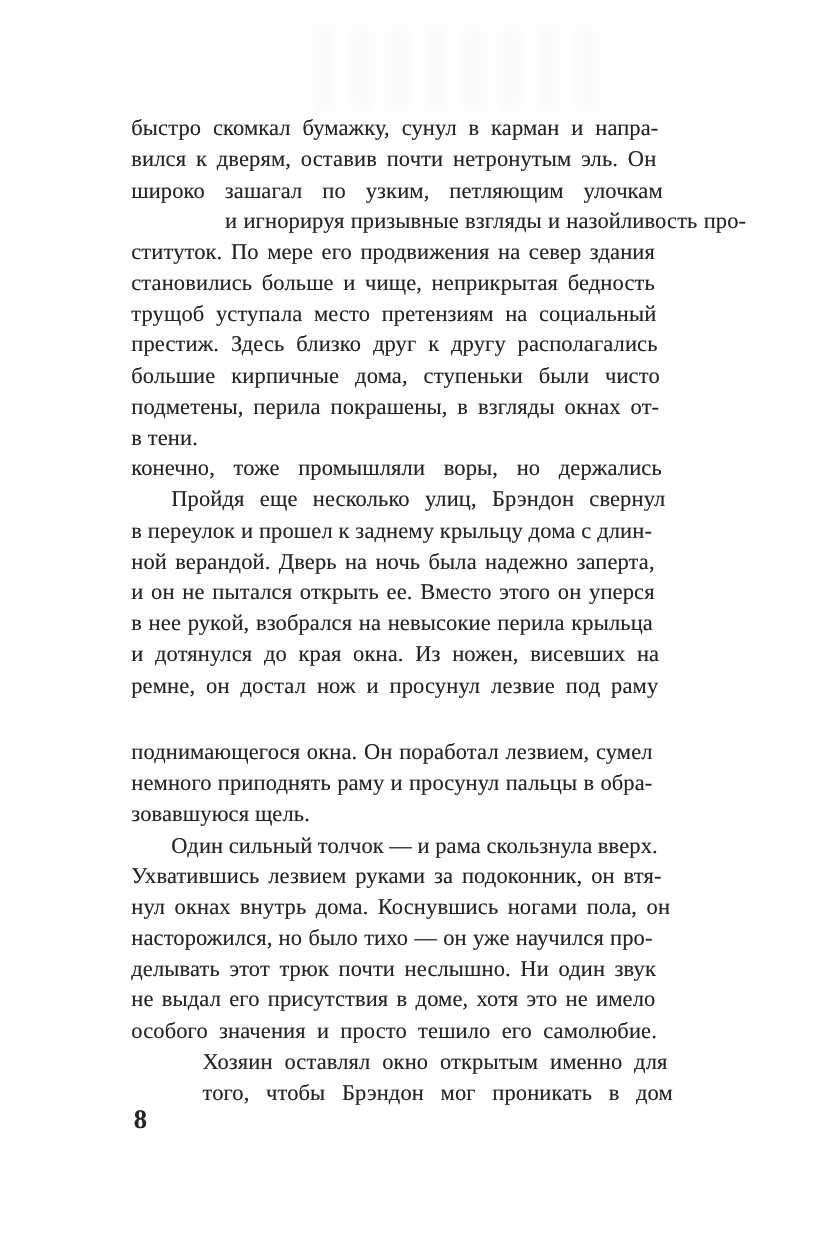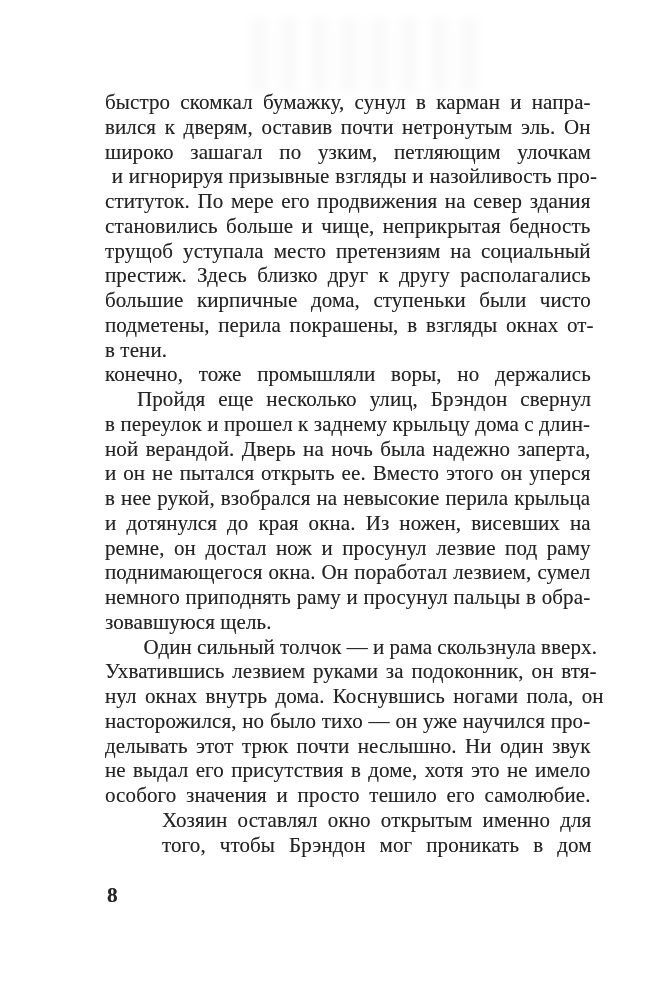--- a/index.html
+++ b/index.html
@@ -30,21 +30,21 @@
   }
   .text-block {
     position: absolute;
     left: 105px;
     top: 90px;
     width: 492px;
   }
   .line {
     height: 24.76px;
     line-height: 24.76px;
-    font-size: 21px;
+    font-size: 18px;
     white-space: nowrap;
     letter-spacing: 0.1px;
     text-shadow: 0 0 0.5px rgba(40,40,40,0.45);
     font-family: Liberation Serif, serif;
   }
   .folio {
     position: absolute;
     left: 107px;
     top: 883px;
     height: 24.76px;
@@ -72,24 +72,24 @@
       <div class="line" style="padding-left: 0px; word-spacing: 3.35px;"><span>подметены, перила покрашены, в взгляды окнах от-</span></div>
       <div class="line" style="padding-left: 0px;"><span>в тени.</span></div>
       <div class="line" style="padding-left: 0px; word-spacing: 10.29px;"><span>конечно, тоже промышляли воры, но держались</span></div>
       <div class="line" style="padding-left: 32px; word-spacing: 7.59px;"><span>Пройдя еще несколько улиц, Брэндон свернул</span></div>
       <div class="line" style="padding-left: 0px; word-spacing: 0.03px;"><span>в переулок и прошел к заднему крыльцу дома с длин-</span></div>
       <div class="line" style="padding-left: 0px; word-spacing: 2px;"><span>ной верандой. Дверь на ночь была надежно заперта,</span></div>
       <div class="line" style="padding-left: 0px; word-spacing: 1.54px;"><span>и он не пытался открыть ее. Вместо этого он уперся</span></div>
       <div class="line" style="padding-left: 0px; word-spacing: 0.7px;"><span>в нее рукой, взобрался на невысокие перила крыльца</span></div>
       <div class="line" style="padding-left: 0px; word-spacing: 4.69px;"><span>и дотянулся до края окна. Из ножен, висевших на</span></div>
       <div class="line" style="padding-left: 0px; word-spacing: 4.13px;"><span>ремне, он достал нож и просунул лезвие под раму</span></div>
-      <div class="line" style="padding-left: 0px; word-spacing: 0.73px;"><span>поднимающегося окна. Он поработал лезвием, сумел</span></div>
+      <div class="line" style="padding-left: 0px; word-spacing: 0.73px; margin-top: 29px;"><span>поднимающегося окна. Он поработал лезвием, сумел</span></div>
       <div class="line" style="padding-left: 0px; word-spacing: 0.35px;"><span>немного приподнять раму и просунул пальцы в обра-</span></div>
       <div class="line" style="padding-left: 0px;"><span>зовавшуюся щель.</span></div>
-      <div class="line" style="padding-left: 32px; word-spacing: -0.19px; text-align: right;"><span>Один сильный толчок — и рама скользнула вверх.</span></div>
+      <div class="line" style="padding-left: 32px; word-spacing: -0.19px;"><span>Один сильный толчок — и рама скользнула вверх.</span></div>
       <div class="line" style="padding-left: 0px; word-spacing: 2.49px;"><span>Ухватившись лезвием руками за подоконник, он втя-</span></div>
       <div class="line" style="padding-left: 0px; word-spacing: 2.94px;"><span>нул окнах внутрь дома. Коснувшись ногами пола, он</span></div>
       <div class="line" style="padding-left: 0px; word-spacing: 0.38px;"><span>насторожился, но было тихо — он уже научился про-</span></div>
       <div class="line" style="padding-left: 0px; word-spacing: 3.02px;"><span>делывать этот трюк почти неслышно. Ни один звук</span></div>
       <div class="line" style="padding-left: 0px; word-spacing: 1.99px;"><span>не выдал его присутствия в доме, хотя это не имело</span></div>
       <div class="line" style="padding-left: 0px; word-spacing: 4.35px;"><span>особого значения и просто тешило его самолюбие.</span></div>
       <div class="line" style="padding-left: 57px; word-spacing: 4.81px;"><span>Хозяин оставлял окно открытым именно для</span></div>
       <div class="line" style="padding-left: 57px; word-spacing: 8.67px;"><span>того, чтобы Брэндон мог проникать в дом</span></div>
     </div>
   <div class="folio">8</div>

